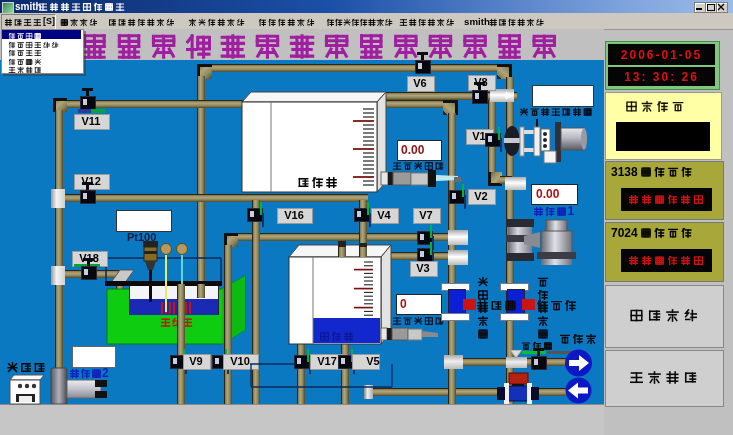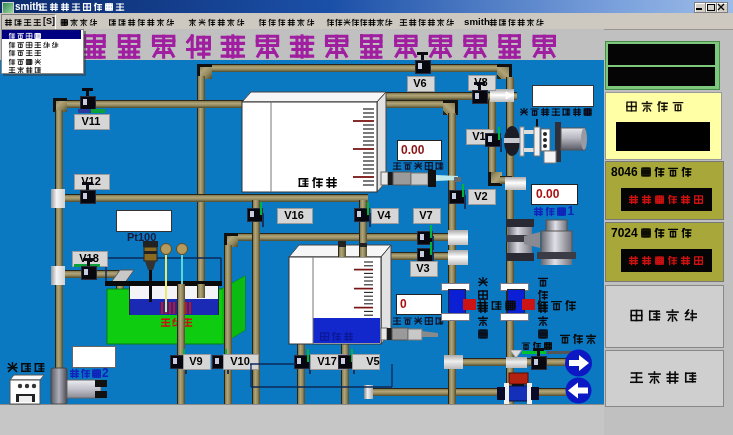--- a/index.html
+++ b/index.html
@@ -873,37 +873,39 @@
 <svg class="zh" style="left:8px;top:64.5px;color:#101010" width="36" height="10">
       <use href="#p1" x="0.5" y="1.5" width="7.0" height="7.0" style="stroke-width:12"></use>
       <use href="#p4" x="9.1" y="1.5" width="7.0" height="7.0" style="stroke-width:12"></use>
       <use href="#p2" x="17.7" y="1.5" width="7.0" height="7.0" style="stroke-width:12"></use>
       <use href="#p9" x="26.3" y="1.5" width="7.0" height="7.0" style="stroke-width:12"></use>
     </svg>
 
 <div style="left:605px;top:41px;width:113px;height:47px;background:#7ec87e;border:1px solid #4a8a4a"></div>
 
 <div style="left:608px;top:44px;width:107px;height:21px;background:#050505"></div>
+<div style="left:608px;top:48px;width:107px;text-align:center;font:bold 12px 'Liberation Sans',sans-serif;color:#e01010;letter-spacing:2px">2006-01-05</div>
 
 <div style="left:608px;top:67px;width:107px;height:19px;background:#050505"></div>
+<div style="left:608px;top:70px;width:107px;text-align:center;font:bold 12px 'Liberation Sans',sans-serif;color:#e01010;letter-spacing:2px">13: 30: 26</div>
 
 <div style="left:605px;top:92px;width:115px;height:66px;background:#ffffa6;border:1px solid #999"></div>
 
 <svg class="zh" style="left:625px;top:99px;color:#151005" width="64" height="15">
       <use href="#p0" x="0.8" y="1.8" width="11.4" height="11.4" style="stroke-width:12"></use>
       <use href="#p4" x="16.3" y="1.8" width="11.4" height="11.4" style="stroke-width:12"></use>
       <use href="#p3" x="31.8" y="1.8" width="11.4" height="11.4" style="stroke-width:12"></use>
       <use href="#p8" x="47.3" y="1.8" width="11.4" height="11.4" style="stroke-width:12"></use>
     </svg>
 
 <div style="left:616px;top:122px;width:94px;height:29px;background:#000"></div>
 
 <div style="left:605px;top:161px;width:117px;height:57px;background:#a8a83a;border:1px solid #777"></div>
 
-<div style="left:611px;top:165px;font:bold 12px 'Liberation Sans',sans-serif;color:#000">8046</div>
+<div style="left:611px;top:165px;font:bold 12px 'Liberation Sans',sans-serif;color:#000">3138</div>
 <svg class="zh" style="left:640px;top:165px;color:#000000" width="56" height="14">
       <use href="#p6" x="0.7" y="1.7" width="10.6" height="10.6" style="stroke-width:13"></use>
       <use href="#p3" x="14.2" y="1.7" width="10.6" height="10.6" style="stroke-width:13"></use>
       <use href="#p8" x="27.7" y="1.7" width="10.6" height="10.6" style="stroke-width:13"></use>
       <use href="#p3" x="41.2" y="1.7" width="10.6" height="10.6" style="stroke-width:13"></use>
     </svg>
 
 <div style="left:621px;top:188px;width:91px;height:23px;background:#050505"></div>
 <svg class="zh" style="left:628px;top:193px;color:#cc1111" width="80" height="13">
       <use href="#p2" x="0.7" y="1.7" width="9.7" height="9.7" style="stroke-width:14"></use>

